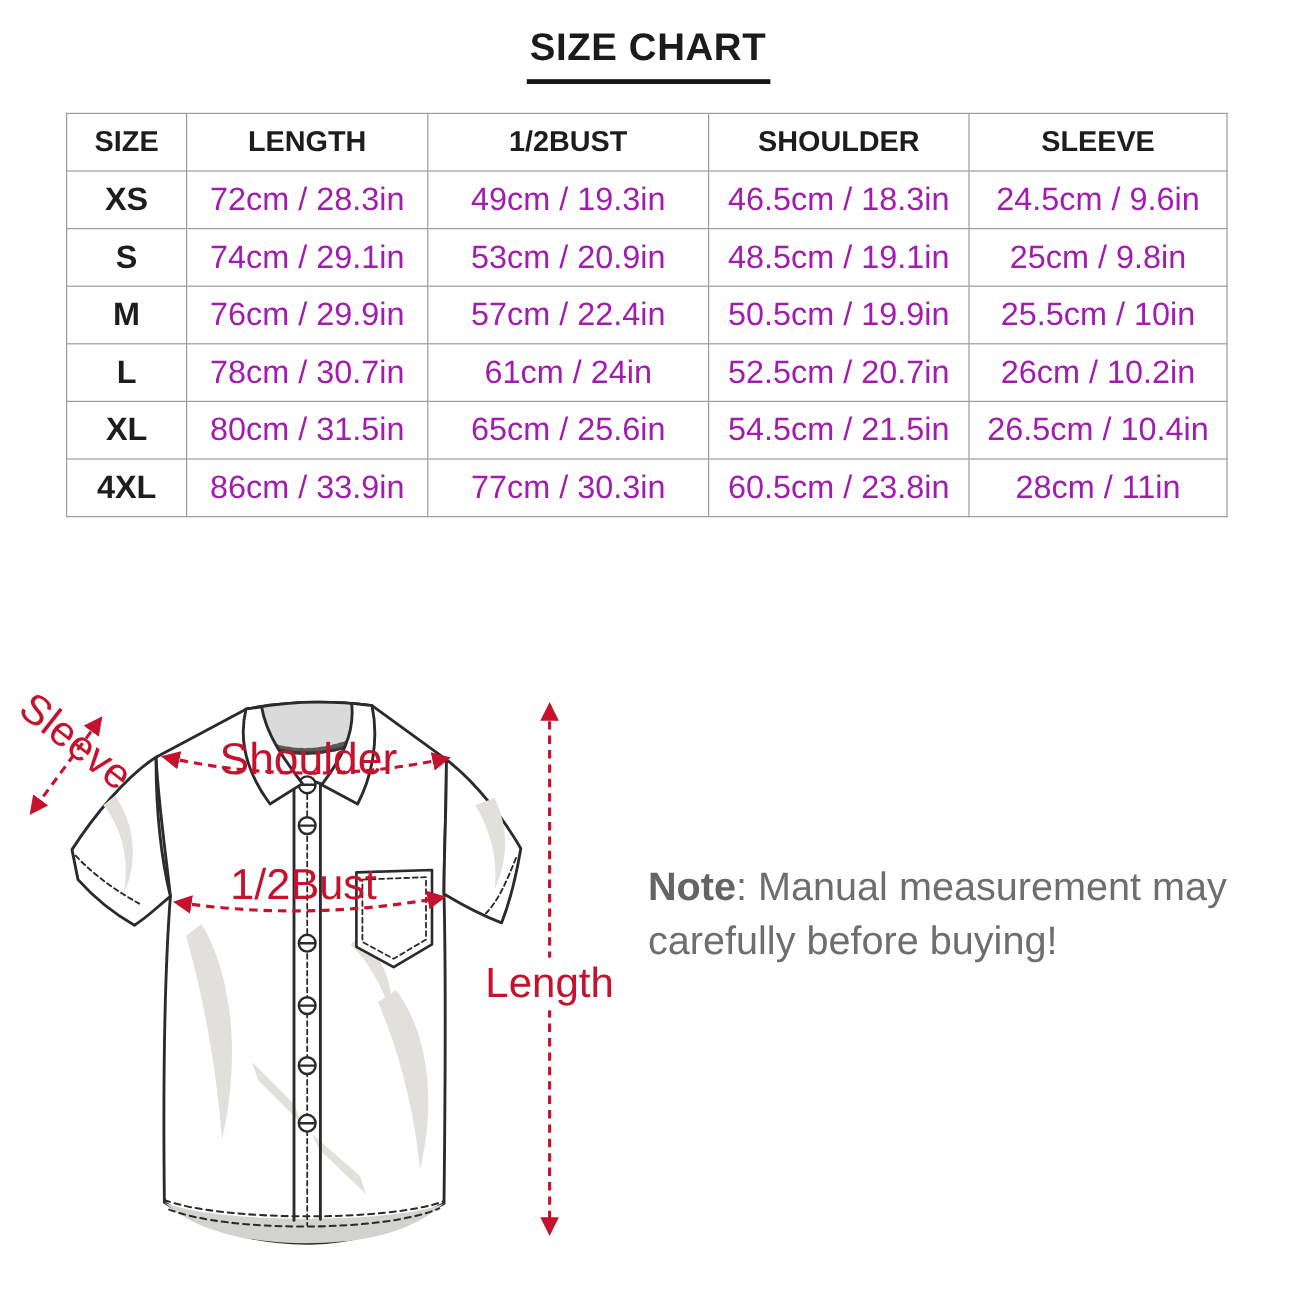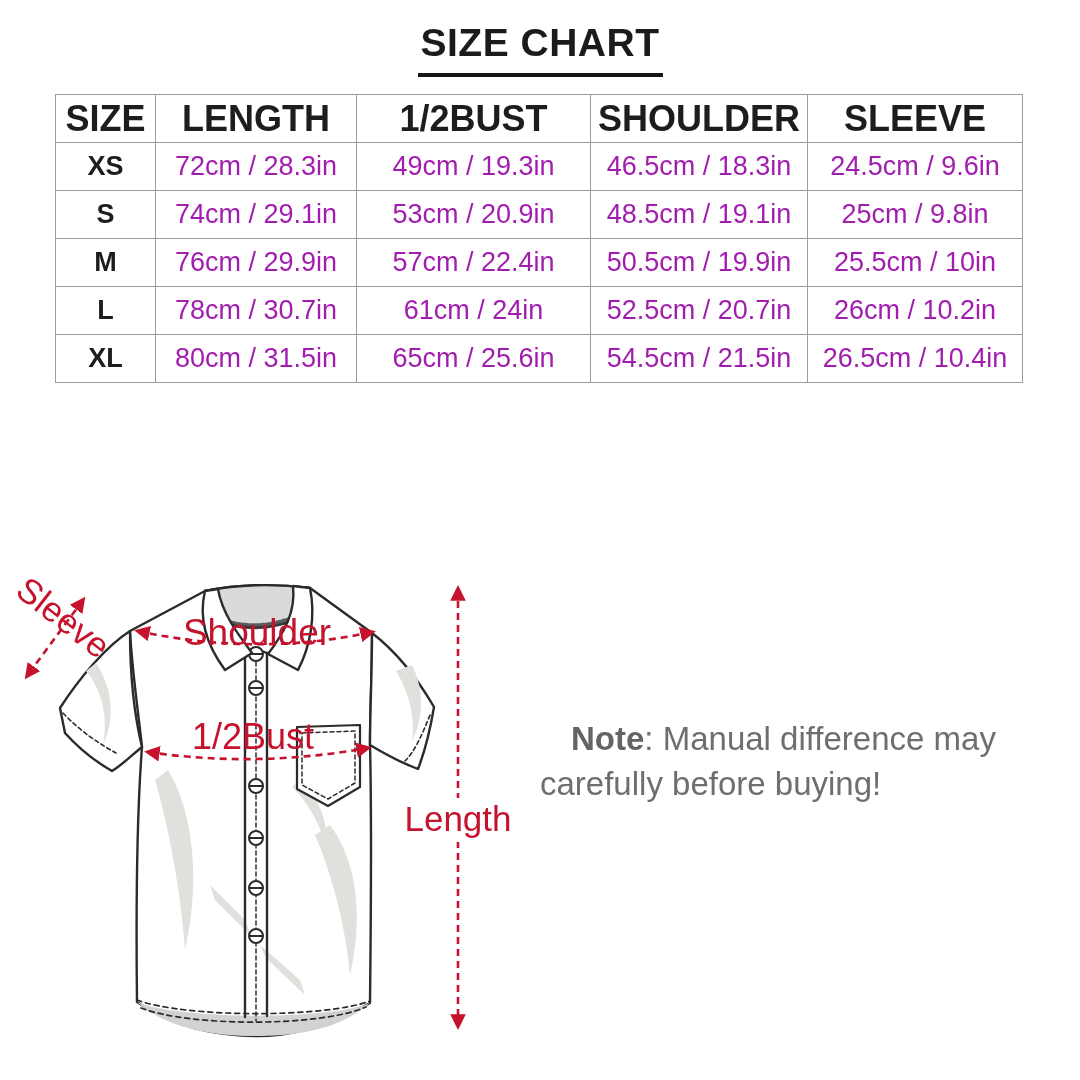--- a/index.html
+++ b/index.html
@@ -4,47 +4,47 @@
 <style>
   * { margin: 0; padding: 0; box-sizing: border-box; }
   html, body { width: 1080px; height: 1080px; background: #ffffff; overflow: hidden; }
   body { font-family: "Liberation Sans", sans-serif; position: relative; }
 
   .page { position: absolute; inset: 0; width: 1080px; height: 1080px; }
 
   
   .title-wrap { position: absolute; top: 21px; left: 0; width: 1080px; text-align: center; }
   .title {
-    display: inline-block; font-size: 39px; font-weight: bold; color: #1b1b1b;
+    display: inline-block; font-size: 32px; font-weight: bold; color: #1b1b1b;
     letter-spacing: 0.5px; border-bottom: 4px solid #161616; padding: 0 3px 8px 3px;
   }
 
   
   table.size-table {
     position: absolute; left: 55px; top: 94px; width: 967px;
     border-collapse: collapse; table-layout: fixed;
   }
   table.size-table th, table.size-table td {
     border: 1px solid #9c9c9c; height: 48px; text-align: center; vertical-align: middle;
     font-size: 27px; white-space: nowrap; overflow: hidden;
   }
-  table.size-table thead th { font-weight: bold; color: #1d1d1d; font-size: 36px; }
+  table.size-table thead th { font-weight: bold; color: #1d1d1d; font-size: 24px; }
   table.size-table tbody th { font-weight: bold; color: #1d1d1d; }
   table.size-table tbody td { font-weight: normal; color: #a21caf; }
 
   
   .shirt-svg { position: absolute; left: 0; top: 555px; width: 540px; height: 525px; }
   .shirt-svg text { font-family: "Liberation Sans", sans-serif; }
 
   
   .note {
     position: absolute; left: 540px; top: 716px; width: 480px;
     font-size: 33px; line-height: 45px; color: #6e6e6e;
   }
-  .note b { color: #646464; margin-left: 31px; }
+  .note b { color: #646464; }
   .note .line { white-space: nowrap; }
 </style>
 </head>
 <body>
 
 <div class="page">
 
   <div class="title-wrap">
     <span class="title">SIZE CHART</span>
   </div>
@@ -94,20 +94,27 @@
           <td>61cm / 24in</td>
           <td>52.5cm / 20.7in</td>
           <td>26cm / 10.2in</td>
         </tr>
         <tr>
           <th>XL</th>
           <td>80cm / 31.5in</td>
           <td>65cm / 25.6in</td>
           <td>54.5cm / 21.5in</td>
           <td>26.5cm / 10.4in</td>
+        </tr>
+        <tr>
+          <th>4XL</th>
+          <td>86cm / 33.9in</td>
+          <td>77cm / 30.3in</td>
+          <td>60.5cm / 23.8in</td>
+          <td>28cm / 11in</td>
         </tr>
       </tbody>
   </table>
 
   <svg class="shirt-svg" viewBox="0 0 540 525">
     <defs>
       <marker id="ah" viewBox="0 0 10 10" refX="7.5" refY="5" markerWidth="6" markerHeight="6" orient="auto-start-reverse">
         <path d="M0,0 L10,5 L0,10 Z" fill="#c5122d"></path>
       </marker>
     </defs>
@@ -185,17 +192,17 @@
     <rect x="412" y="243" width="94" height="44" fill="#ffffff"></rect>
     <g fill="#c5122d" stroke="none">
       <text x="257" y="90" font-size="37" text-anchor="middle">Shoulder</text>
       <text x="253" y="194" font-size="36" text-anchor="middle">1/2Bust</text>
       <text font-size="35" text-anchor="middle" transform="translate(56,72) rotate(38)">Sleeve</text>
       <text x="458" y="276" font-size="35" text-anchor="middle">Length</text>
     </g>
   </svg>
 
   <div class="note">
-    <div class="line"><b>Note</b><span>: Manual difference may</span></div>
+    <div class="line"><b>Note</b><span>: Manual measurement may</span></div>
     <div class="line">carefully before buying!</div>
   </div>
 
 </div>
 
 </body></html>

